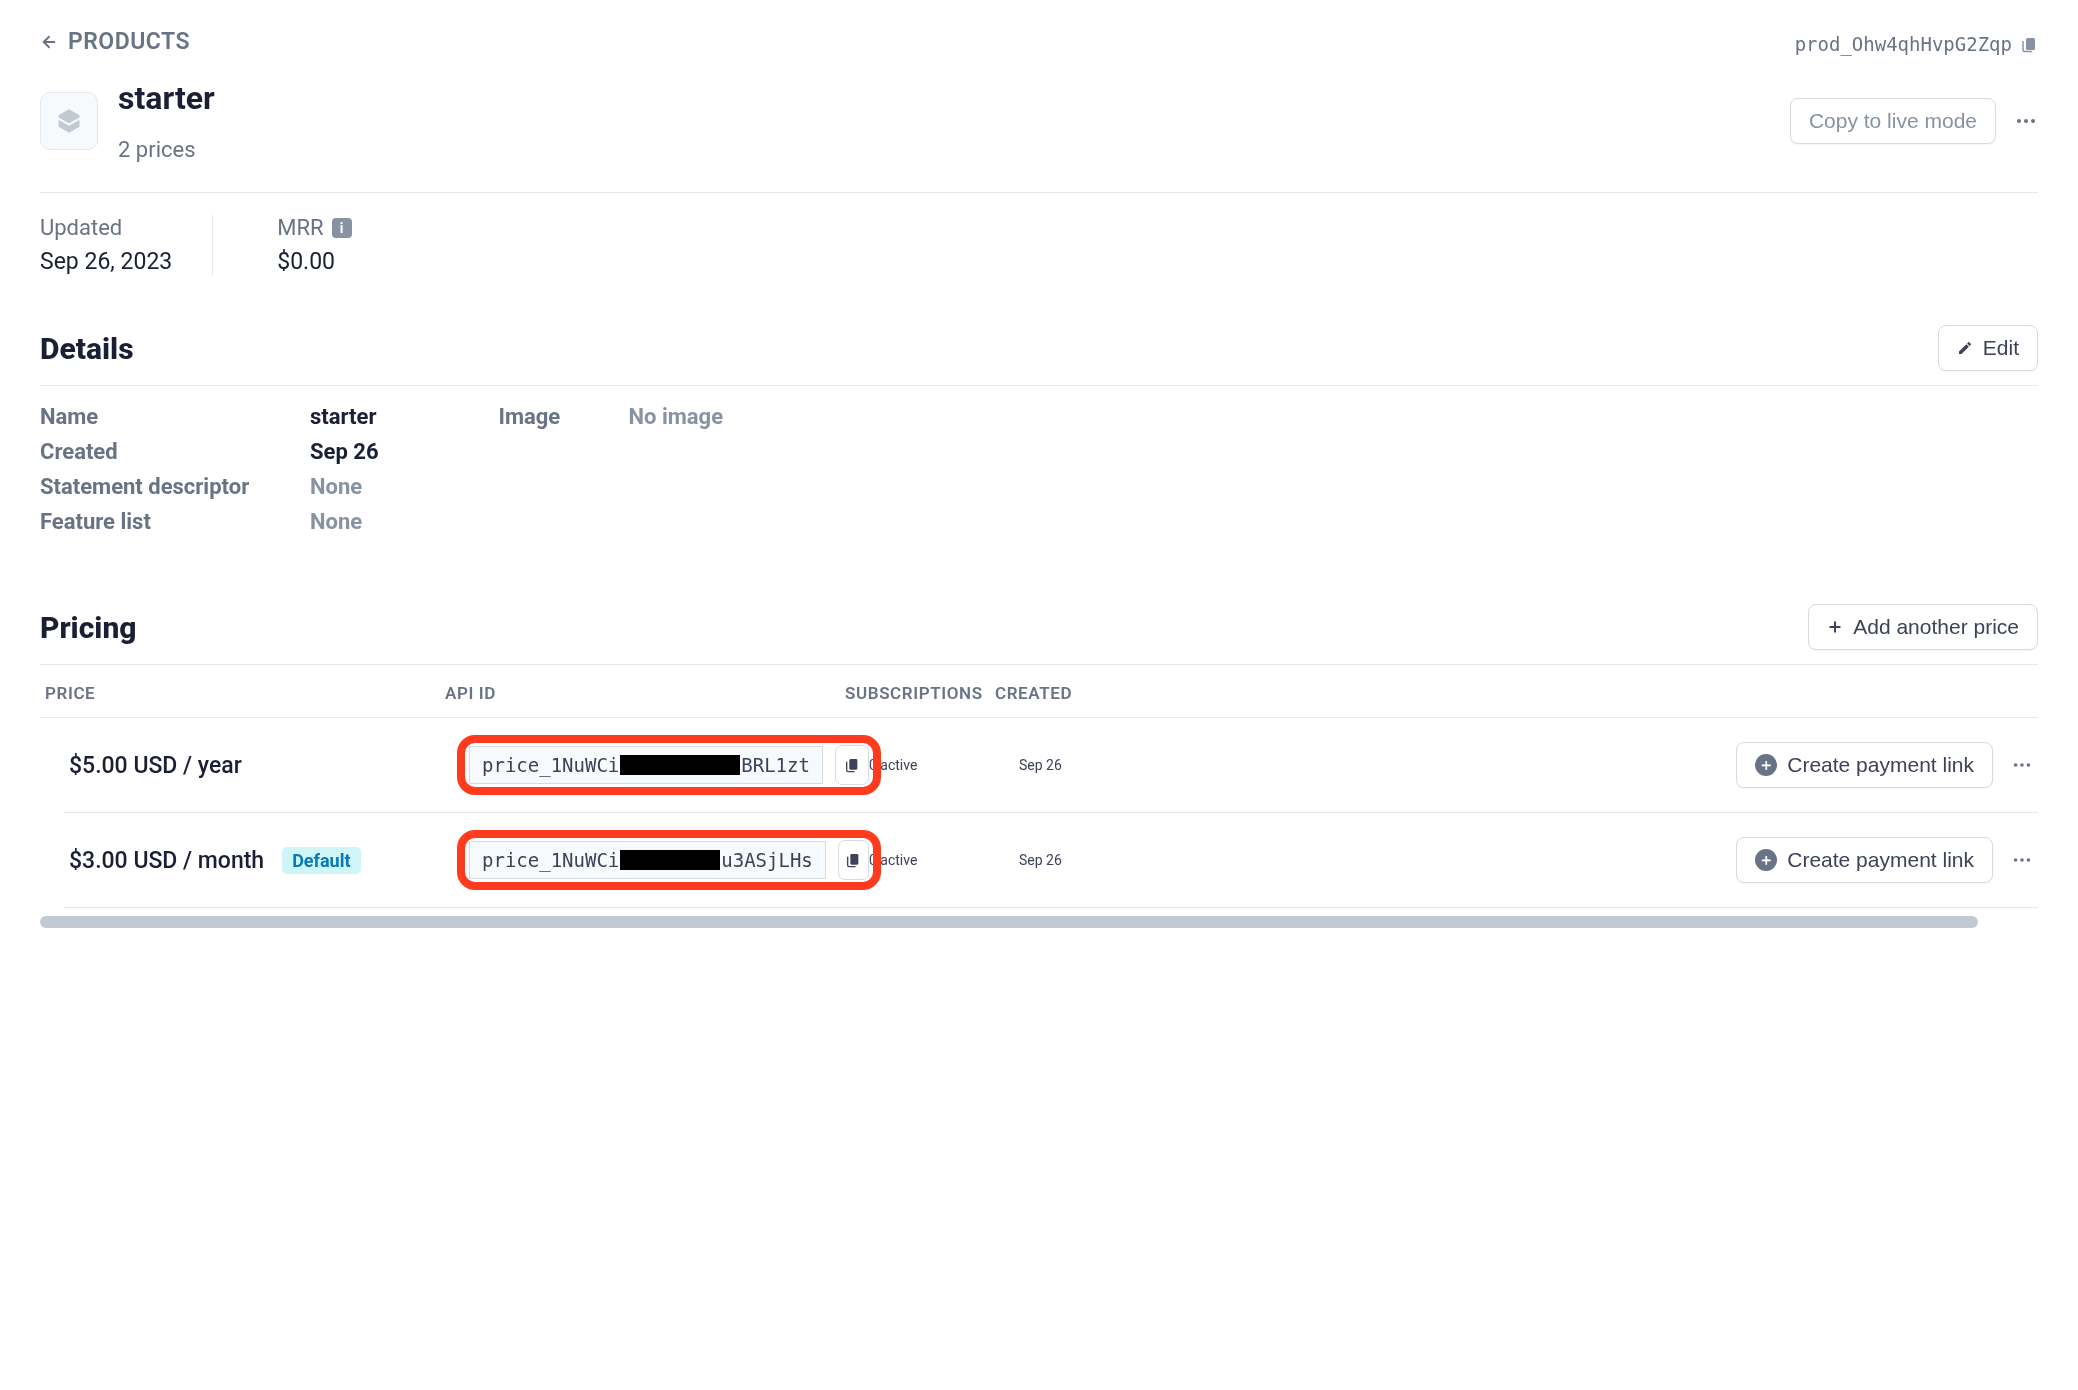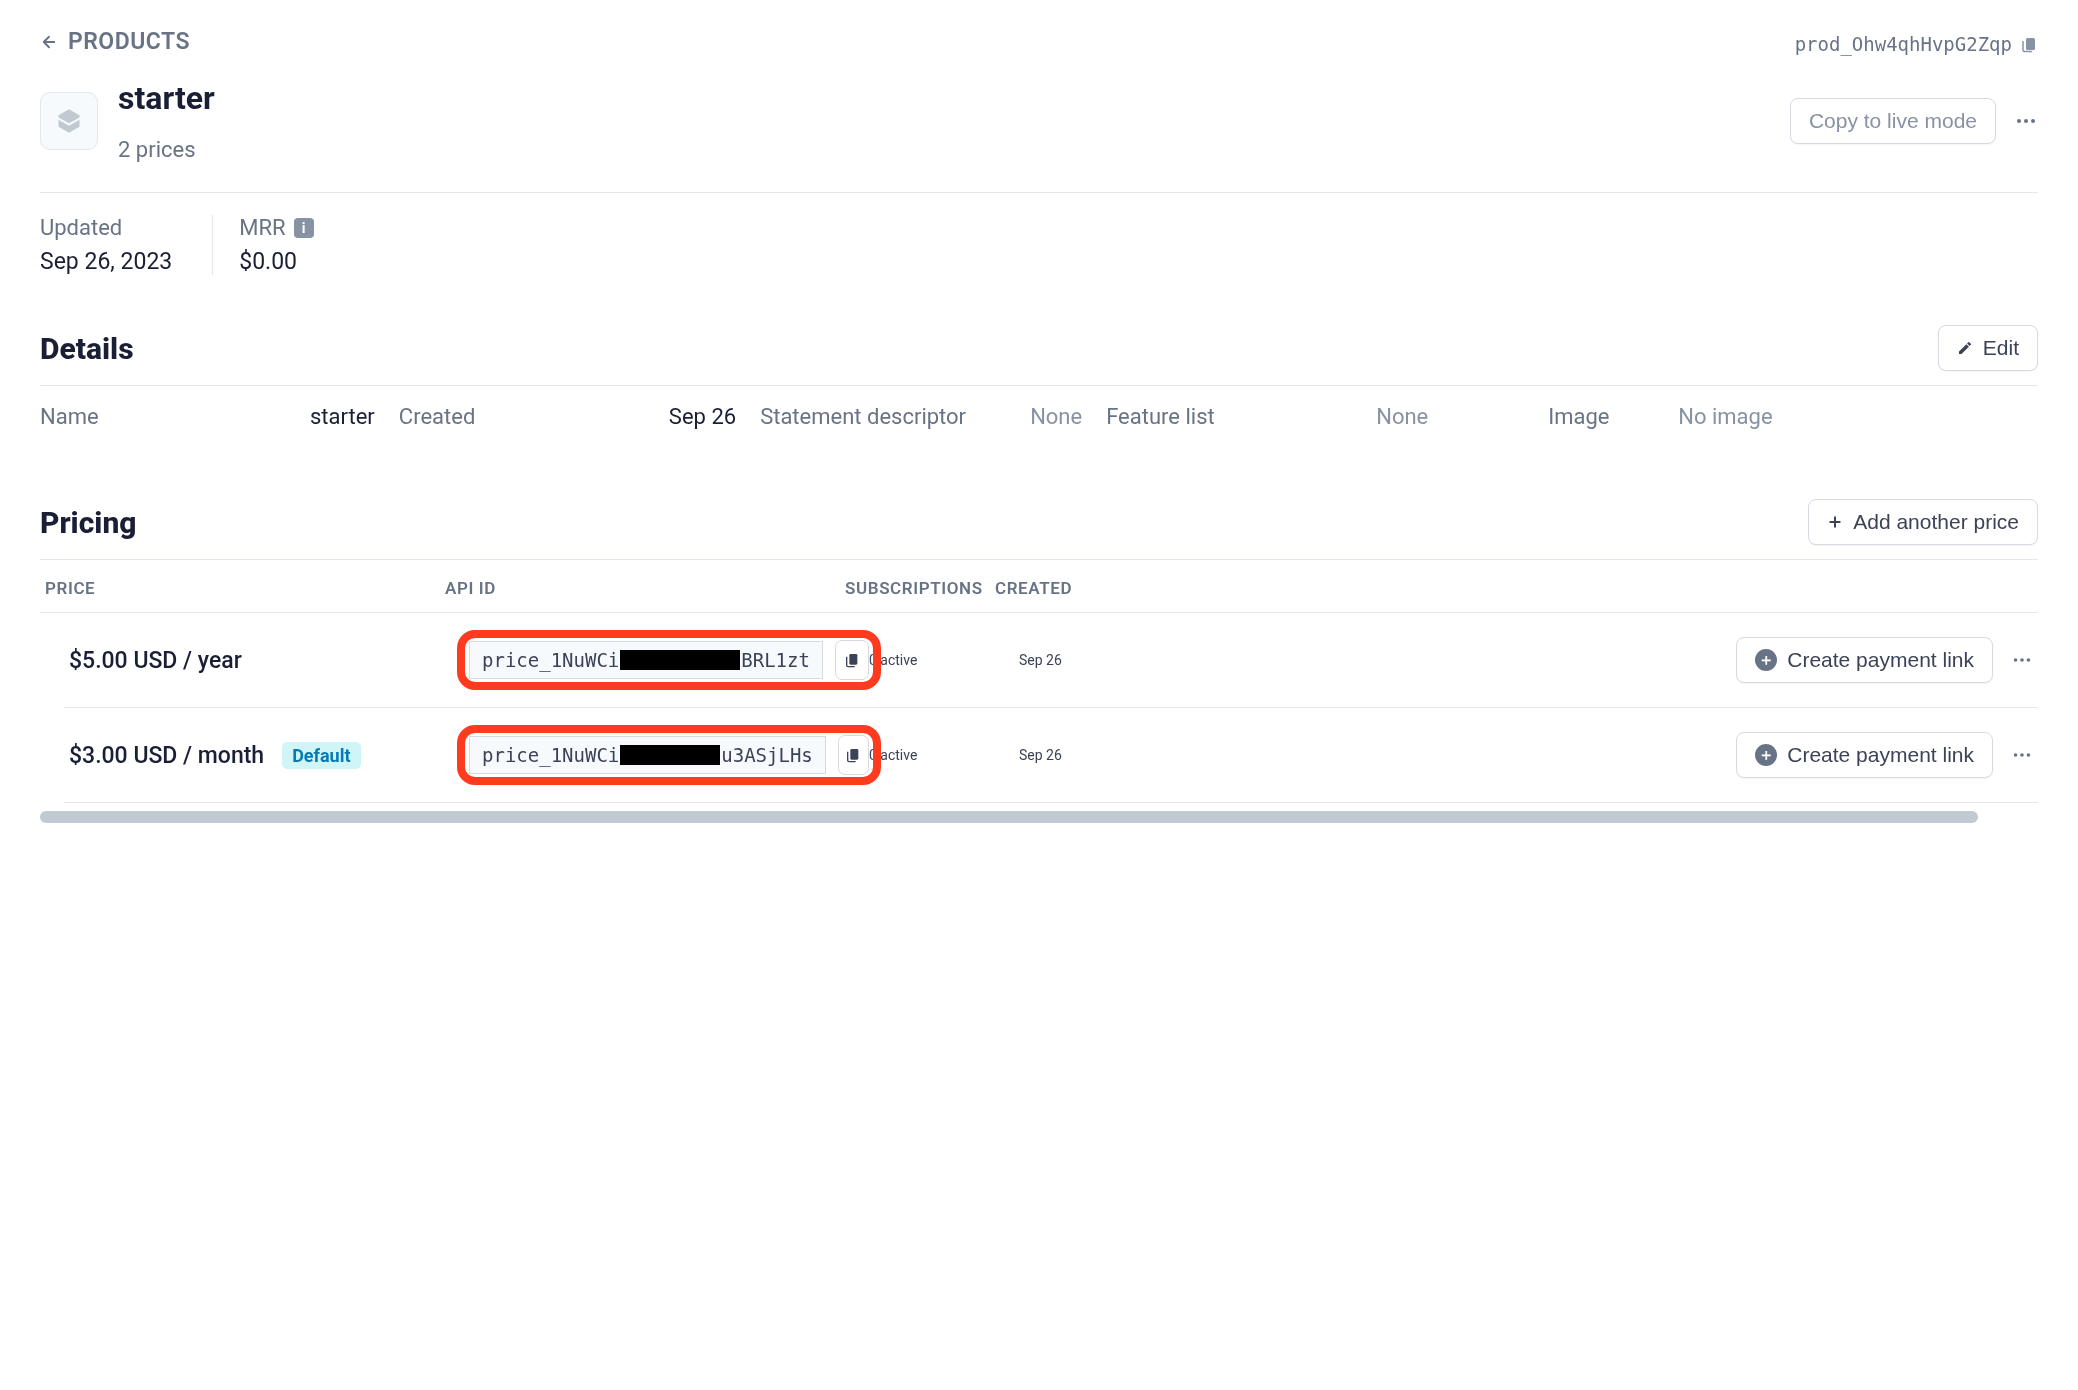--- a/index.html
+++ b/index.html
@@ -68,21 +68,21 @@
     box-shadow: 0 1px 1px rgba(0,0,0,0.04);
   }
   .btn.muted { color: #8792a2; }
   .more-btn {
     background: none; border: none; cursor: pointer;
     color: #697386; font-size: 26px;
     display: inline-flex; align-items: center;
   }
   .stats-row {
     display: flex;
-    gap: 26px;
+    gap: 64px;
     padding: 22px 0 0 0;
   }
   .stat-block { padding-right: 40px; }
   .stat-block.divider { border-right: 1px solid #e3e8ee; }
   .stat-label { color: #697386; font-size: 22px; display: flex; align-items: center; gap: 8px; }
   .stat-value { color: #1a1f36; font-size: 23px; margin-top: 8px; }
   .info-badge {
     width: 20px; height: 20px; border-radius: 4px;
     background: #8792a2; color: #fff;
     display: inline-flex; align-items: center; justify-content: center;
@@ -95,21 +95,21 @@
     display: flex; justify-content: space-between; align-items: center;
     padding-bottom: 14px;
     border-bottom: 1px solid #e3e8ee;
   }
   .section-title { font-size: 30px; font-weight: 800; color: #1a1f36; }
   .kv-grid {
     display: flex;
     gap: 120px;
     padding-top: 18px;
   }
-  .kv-col { display: flex; flex-direction: row; gap: 24px; }
+  .kv-col { display: flex; flex-direction: column; gap: 10px; font-weight: bold; }
   .kv-row { display: flex; gap: 40px; }
   .kv-key { color: #697386; width: 230px; font-size: 22px; }
   .kv-val { color: #1a1f36; font-size: 22px; }
   .kv-val.muted { color: #8792a2; }
   .pricing-table { width: 100%; }
   .pricing-head {
     display: grid;
     grid-template-columns: 400px 400px 150px 110px 1fr;
     padding: 18px 5px 14px 5px;
     border-bottom: 1px solid #e3e8ee;

